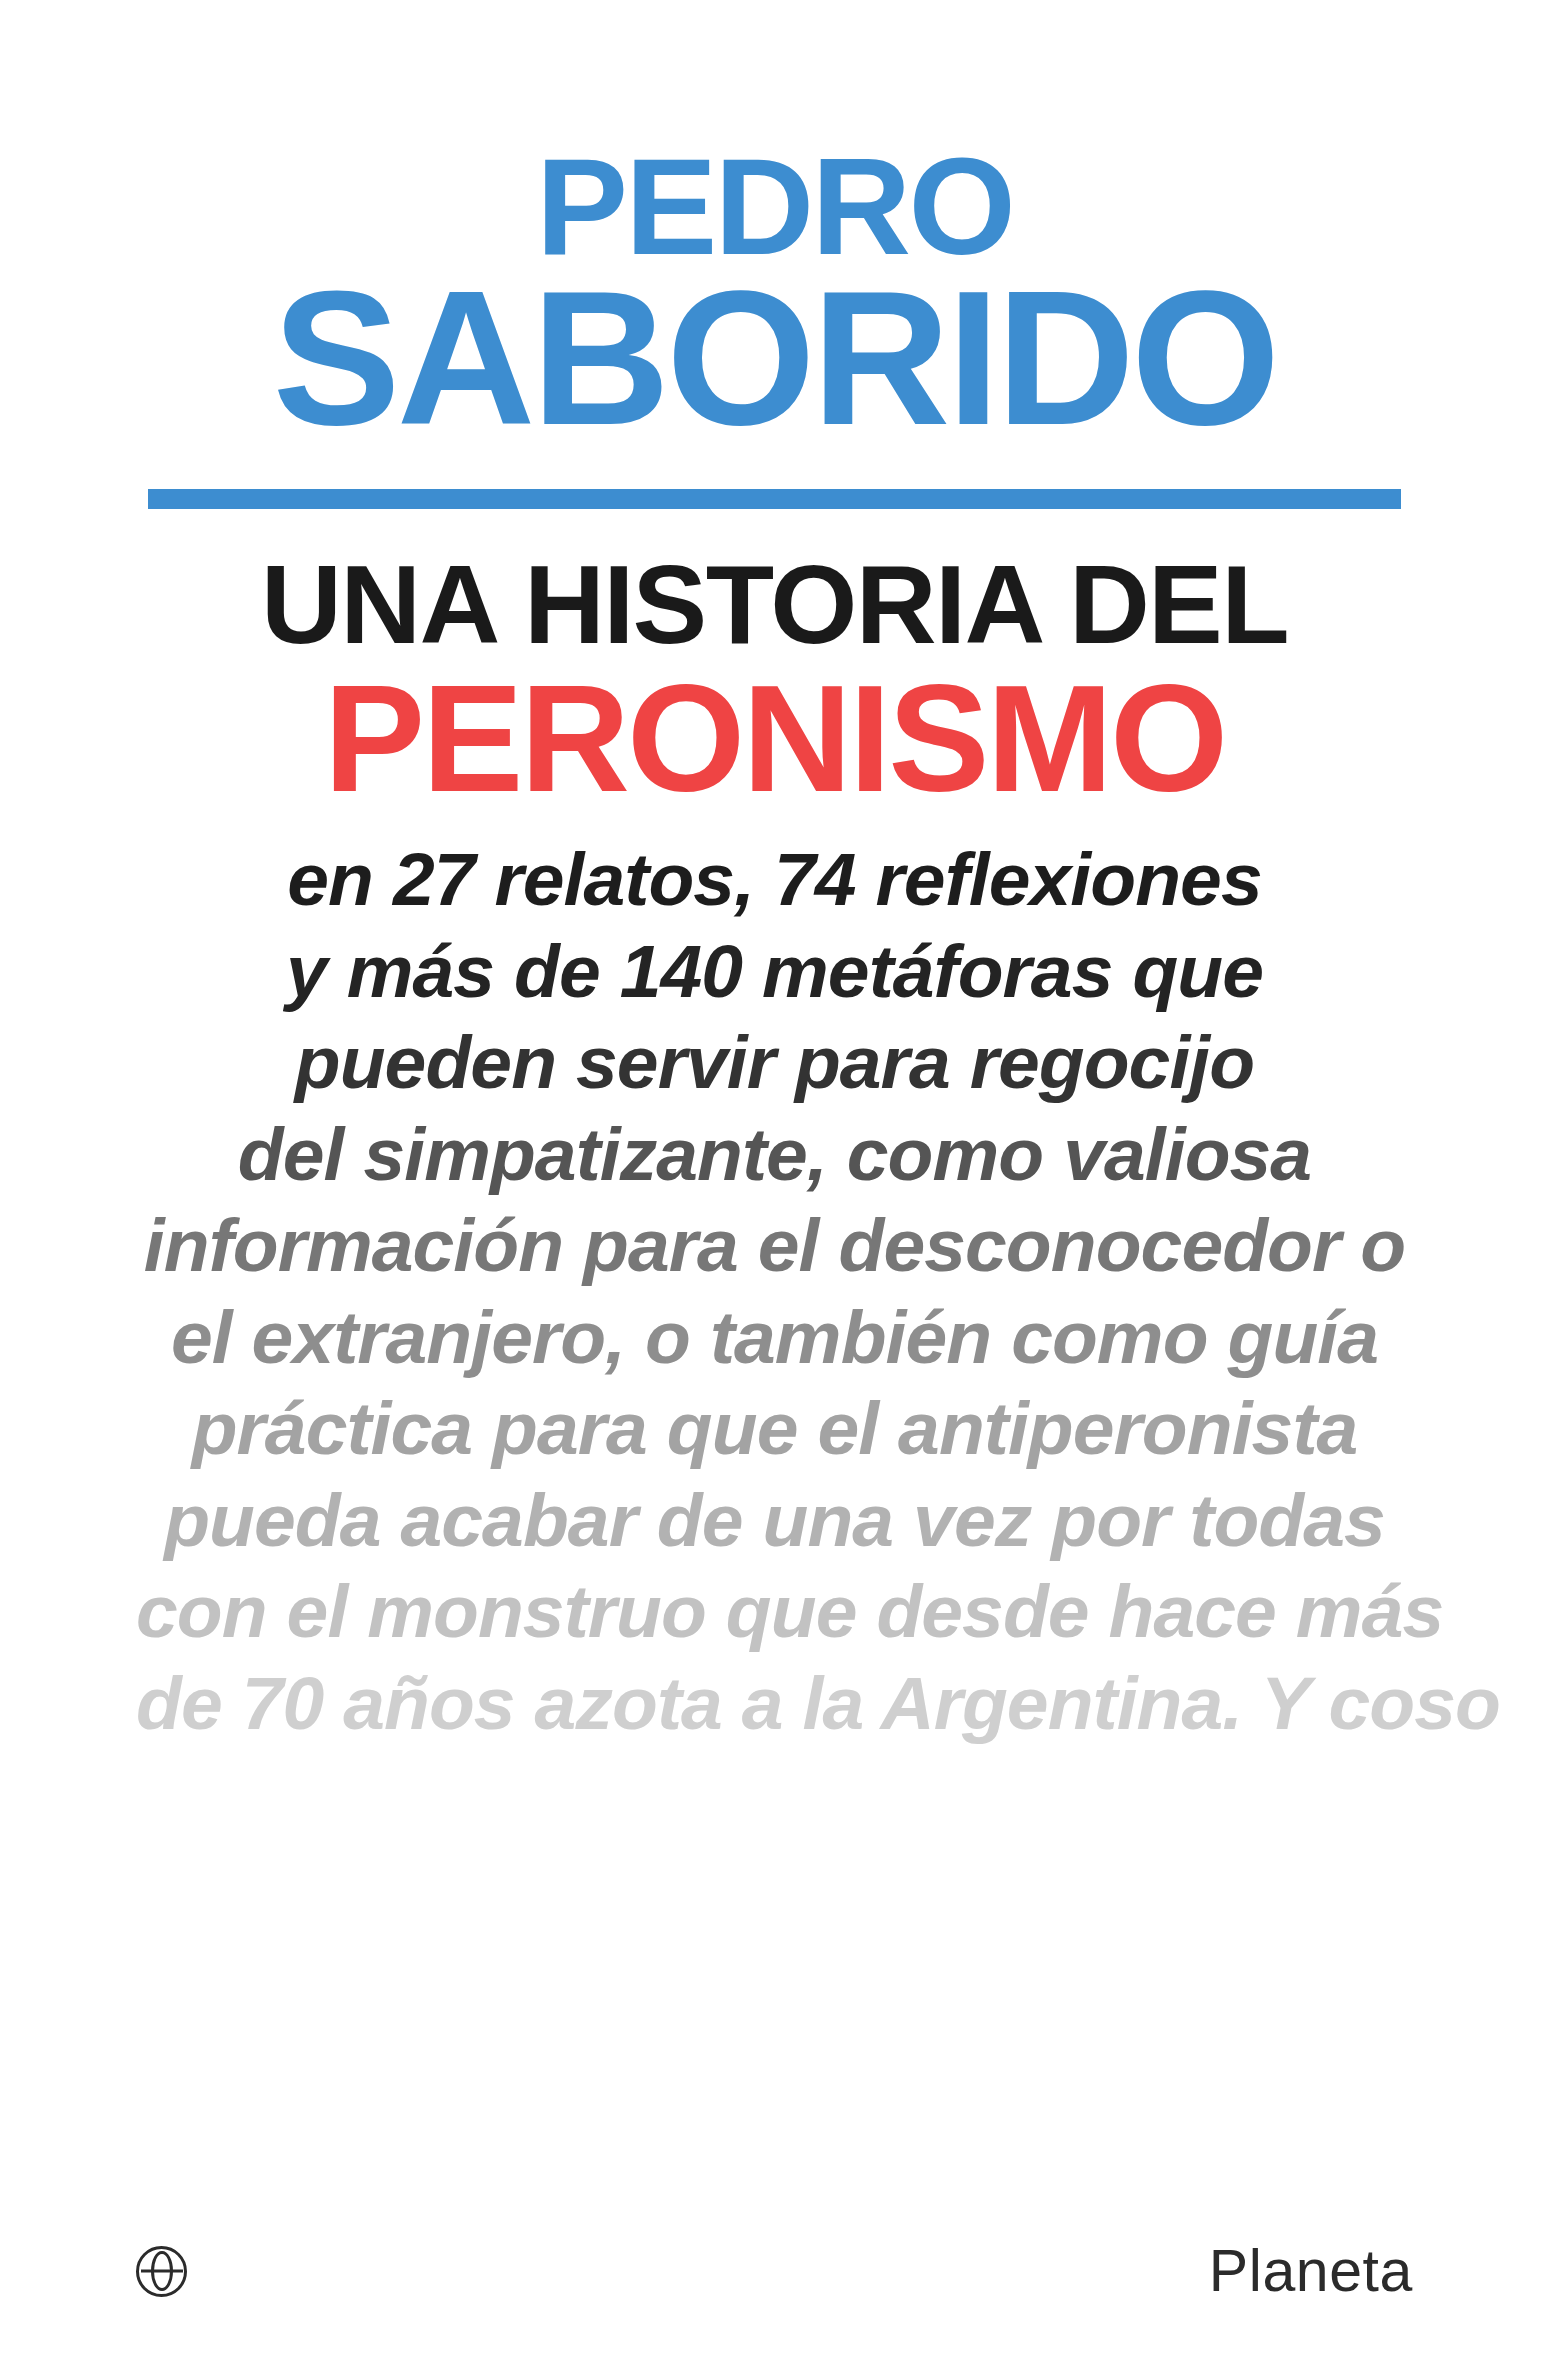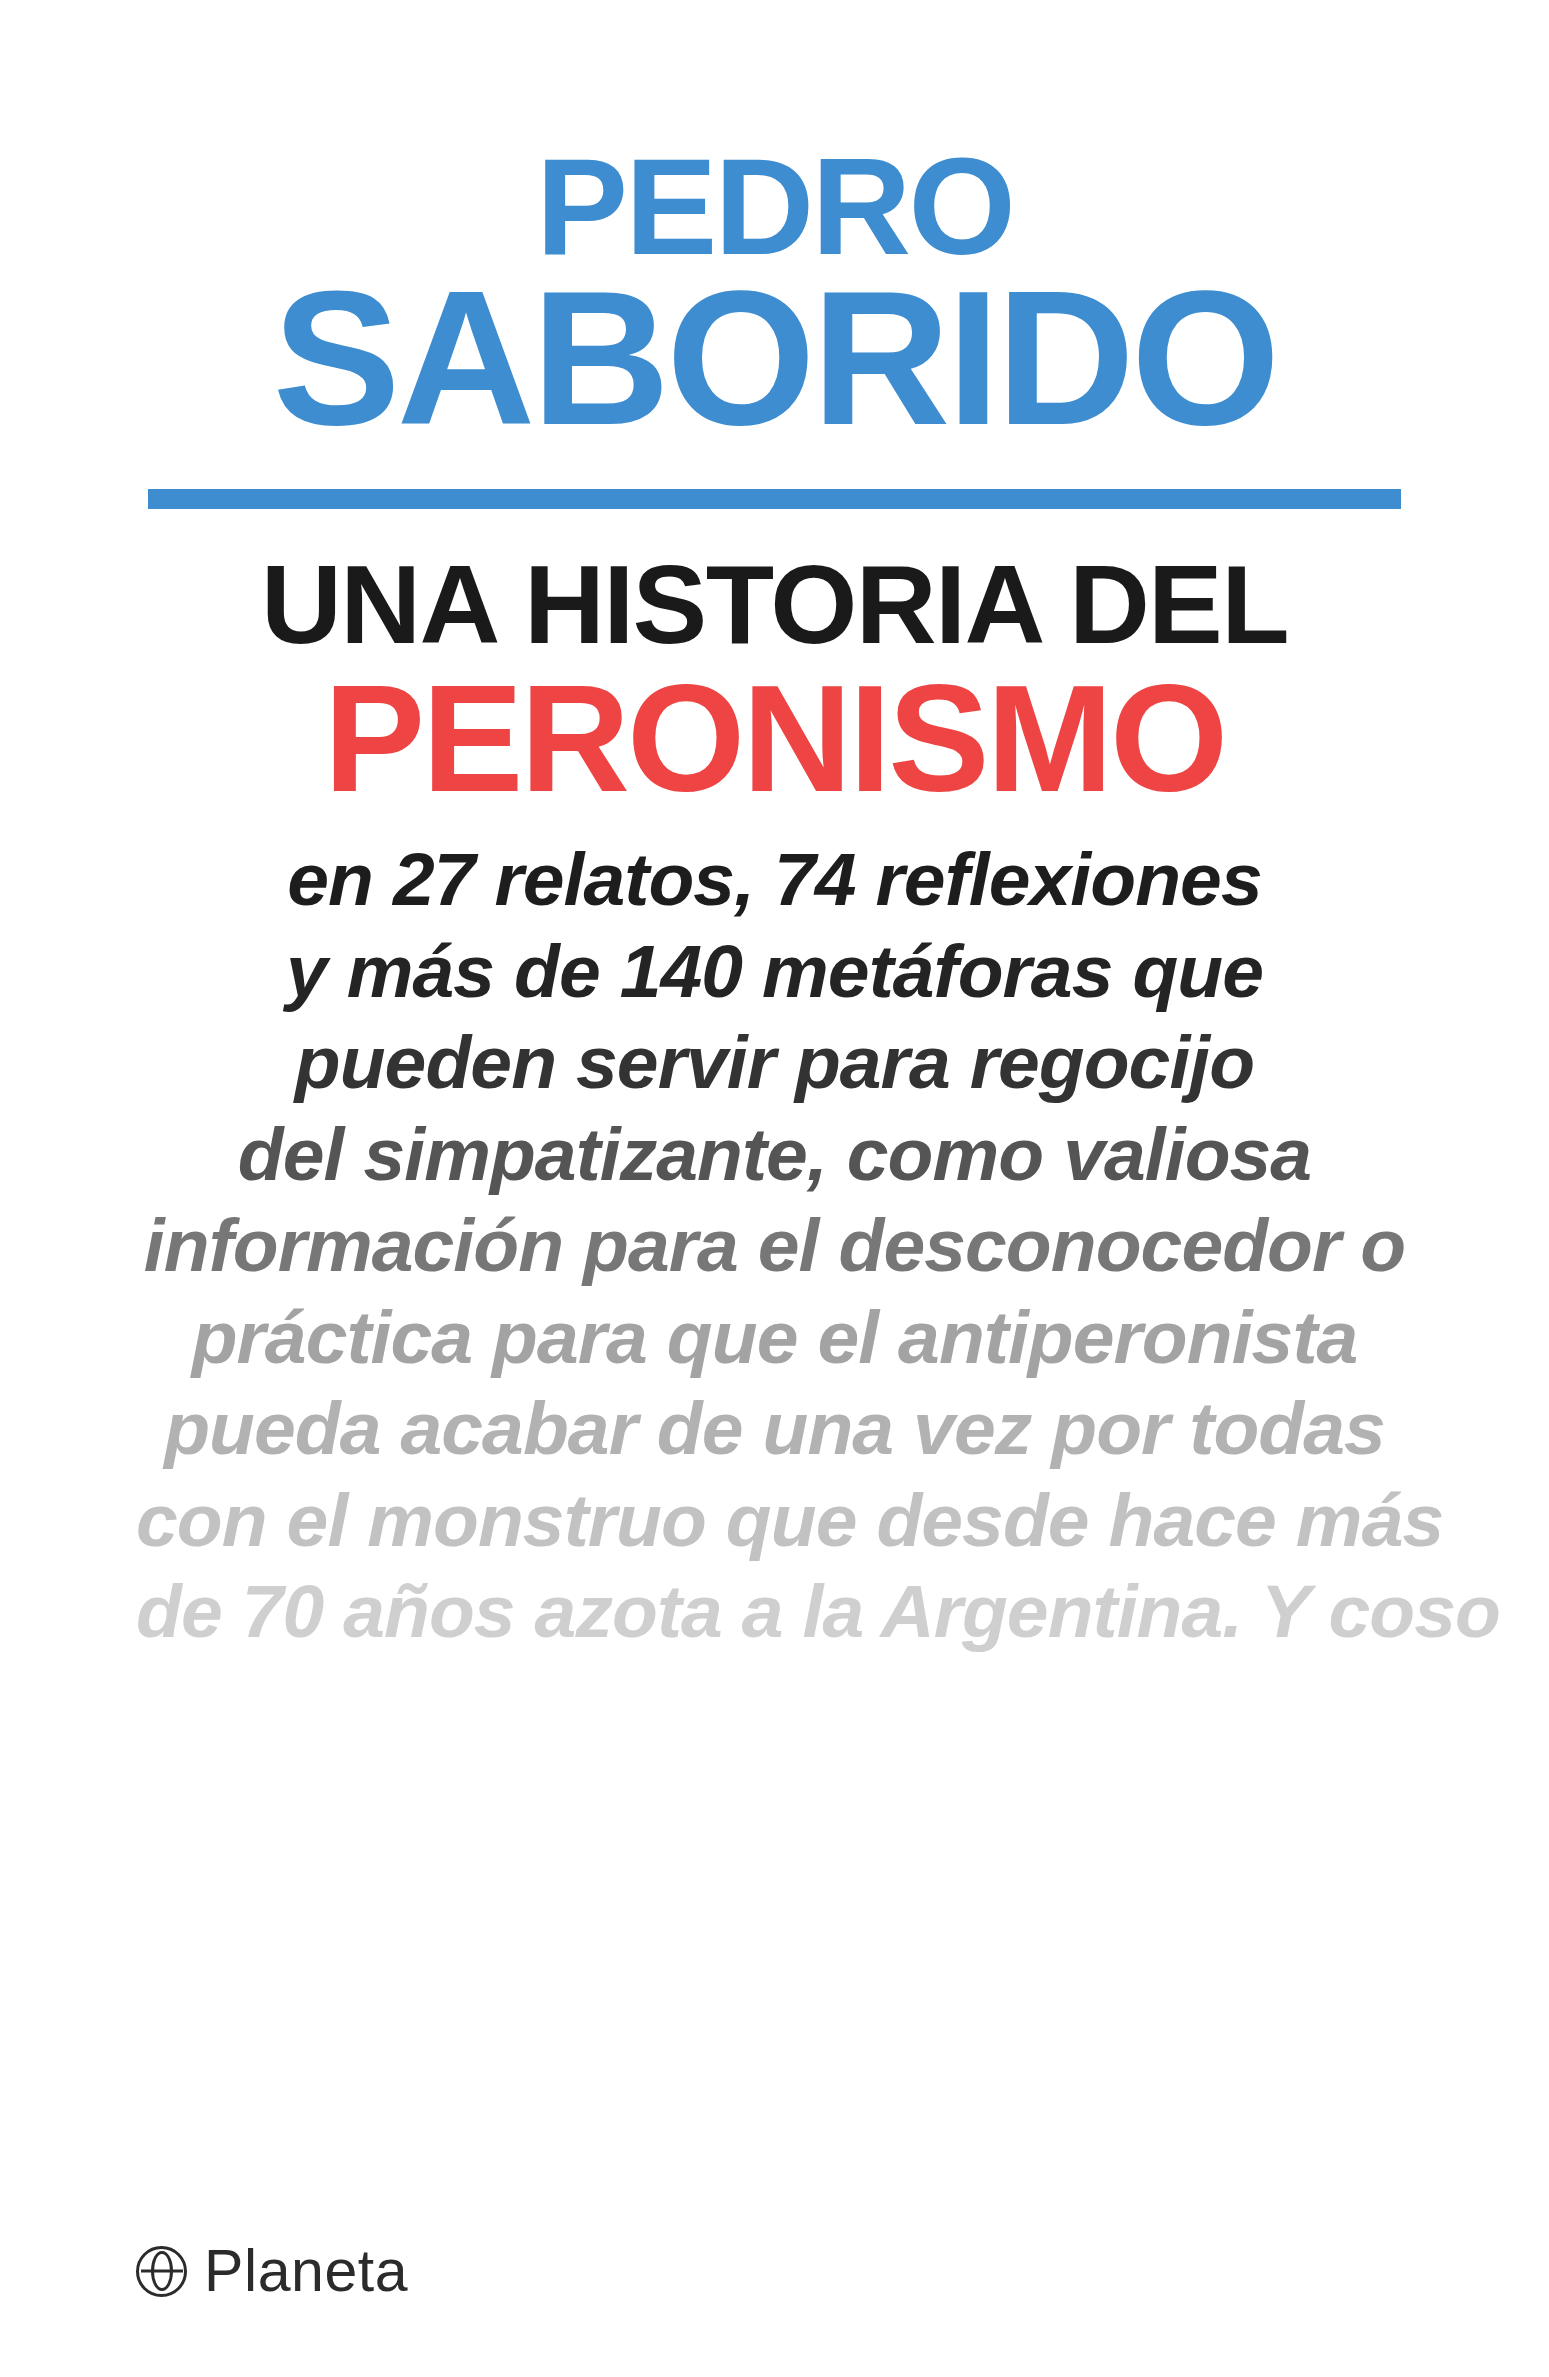--- a/index.html
+++ b/index.html
@@ -83,21 +83,21 @@
     white-space: nowrap;
     font-style: italic;
   }
 
   
   .publisher {
     margin-top: auto;
     margin-bottom: 116px;
     display: flex;
     align-items: center;
-    justify-content: flex-start;
+    justify-content: space-between;
     gap: 17px;
   }
   .globe {
     width: 51px;
     height: 51px;
     border-radius: 50%;
     border: 3.9px solid #2b2b2b;
     position: relative;
     box-sizing: border-box;
   }
@@ -146,20 +146,21 @@
     <div class="title-line-1">UNA HISTORIA DEL</div>
     <div class="title-line-2">PERONISMO</div>
   </div>
 
   <div class="subtitle-block">
     <div class="sub-line" style="color: rgb(29, 29, 29);">en 27 relatos, 74 reflexiones</div>
     <div class="sub-line" style="color: rgb(36, 36, 36);">y más de 140 metáforas que</div>
     <div class="sub-line" style="color: rgb(51, 51, 51);">pueden servir para regocijo</div>
     <div class="sub-line" style="color: rgb(85, 85, 85);">del simpatizante, como valiosa</div>
     <div class="sub-line" style="color: rgb(119, 119, 119);">información para el desconocedor o</div>
+    <div class="sub-line" style="color: rgb(142, 142, 142);">el extranjero, o también como guía</div>
     <div class="sub-line" style="color: rgb(163, 163, 163);">práctica para que el antiperonista</div>
     <div class="sub-line" style="color: rgb(178, 178, 178);">pueda acabar de una vez por todas</div>
     <div class="sub-line" style="color: rgb(194, 194, 194);">con el monstruo que desde hace más</div>
     <div class="sub-line" style="color: rgb(207, 207, 207);">de 70 años azota a la Argentina. Y coso</div>
   </div>
 
   <div class="publisher">
     <div class="globe"></div>
     <div class="publisher-name">Planeta</div>
   </div>

